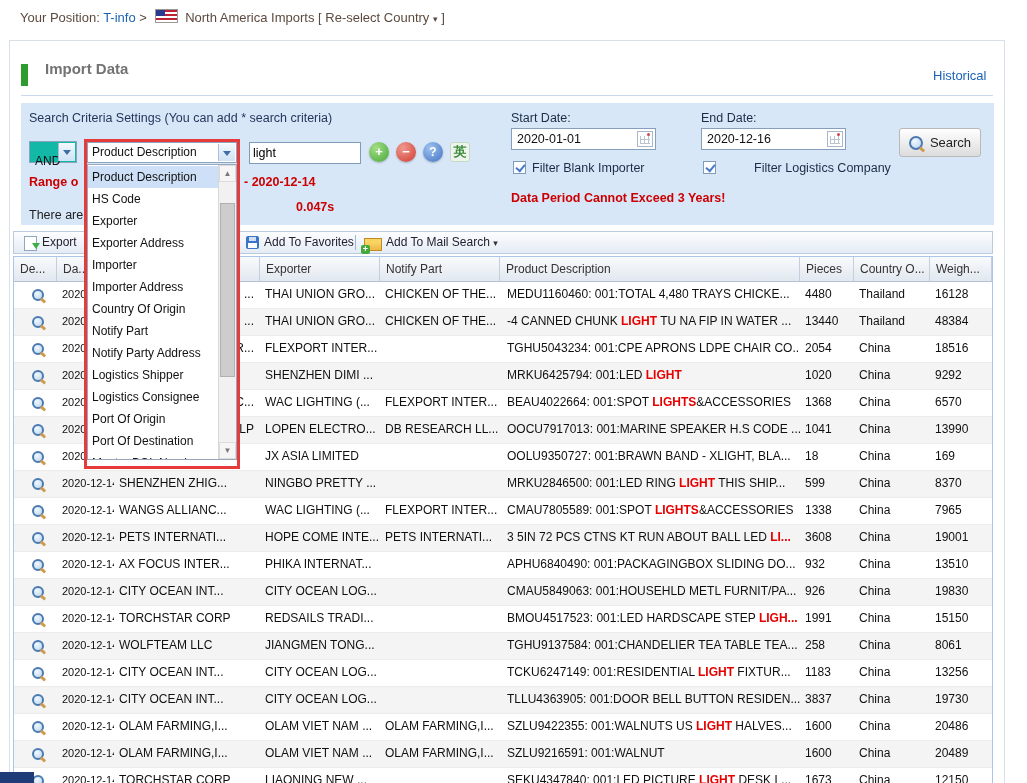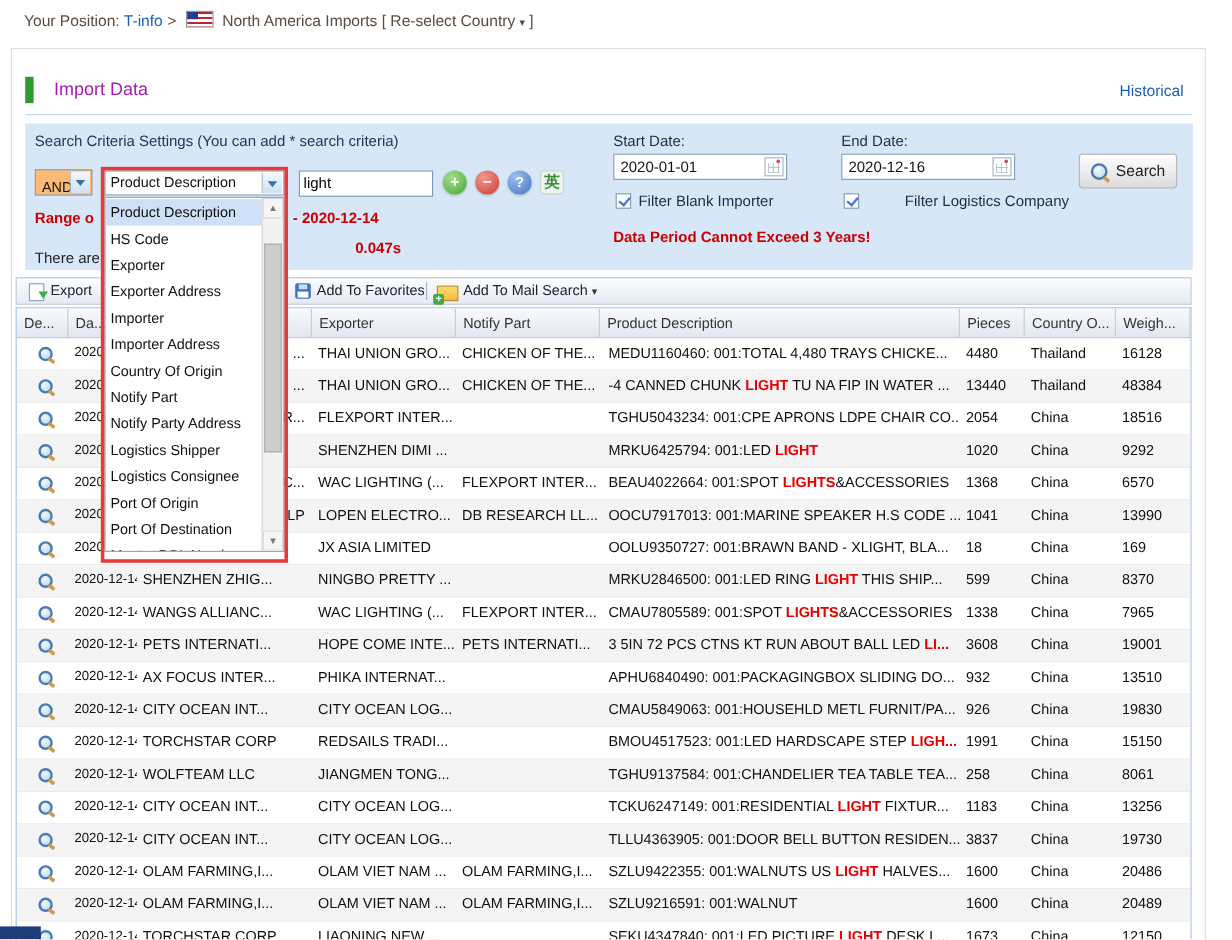--- a/index.html
+++ b/index.html
@@ -10,29 +10,29 @@
   .breadcrumb a{color:#1b62b5;text-decoration:none;}
   .flag{display:inline-block;width:21px;height:12px;vertical-align:-1px;margin:0 4px;position:relative;
         background:repeating-linear-gradient(180deg,#bb2233 0 2px,#fff 2px 4px);border:1px solid #999;}
   .flag::before{content:"";position:absolute;left:0;top:0;width:9px;height:6px;background:#2a3b8f;}
   .crumb-caret{font-size:9px;color:#5d4a3f;}
 
   
   .panel{position:absolute;left:9px;top:40px;width:994px;height:760px;background:#fff;
          border:1px solid #d9e0e9;border-bottom:none;}
   .green-bar{position:absolute;left:11px;top:23px;width:7px;height:22px;background:#2e9b2e;}
-  .page-title{position:absolute;left:35px;top:25px;font-size:15px;font-weight:normal;color:#a21caf;}
+  .page-title{position:absolute;left:35px;top:19px;font-size:15px;font-weight:bold;color:#737373;}
   .historical{position:absolute;left:923px;top:27px;font-size:13px;color:#1b62b5;text-decoration:none;text-align:right;}
   .title-rule{position:absolute;left:11px;top:54px;width:972px;border-top:1px solid #c9d9ec;}
 
   
   .search-panel{position:absolute;left:11px;top:62px;width:973px;height:122px;background:#d8e7f8;}
   .sc-title{position:absolute;left:8px;top:8px;font-size:12.5px;color:#24365a;}
-  .mini-select{position:absolute;background:#fdba74;border:1px solid #8ba4bd;font-size:12px;line-height:20px;
-               height:22px;box-sizing:border-box;padding:4px 20px 0 5px;color:#111;}
+  .mini-select{position:absolute;background:#14b8a6;border:1px solid #8ba4bd;font-size:12px;line-height:20px;
+               height:22px;box-sizing:border-box;padding:9px 20px 0 5px;color:#111;}
   .sel-arrow{position:absolute;right:1px;top:1px;bottom:1px;width:16px;
              background:linear-gradient(#f3f8fd,#cfe2f4);border-left:1px solid #a8c0d8;
              display:flex;align-items:center;justify-content:center;}
   .sel-arrow::after{content:"";border:4px solid transparent;border-top:5px solid #3f6fa8;margin-top:5px;}
   .kw-input{position:absolute;left:228px;top:39px;width:112px;height:22px;box-sizing:border-box;
             border:1px solid #7f9db9;font-size:12.5px;padding:0 3px;font-family:"Liberation Sans",sans-serif;}
   .btn-round{position:absolute;top:39px;width:20px;height:20px;border-radius:50%;color:#fff;font-weight:bold;
              text-align:center;line-height:20px;font-size:13px;box-shadow:0 1px 2px rgba(0,0,0,.25);cursor:pointer;}
   .btn-add{left:348px;background:radial-gradient(circle at 35% 30%,#a4dd85,#46a838);}
   .btn-rem{left:375px;background:radial-gradient(circle at 35% 30%,#f0998f,#cf3b31);}

